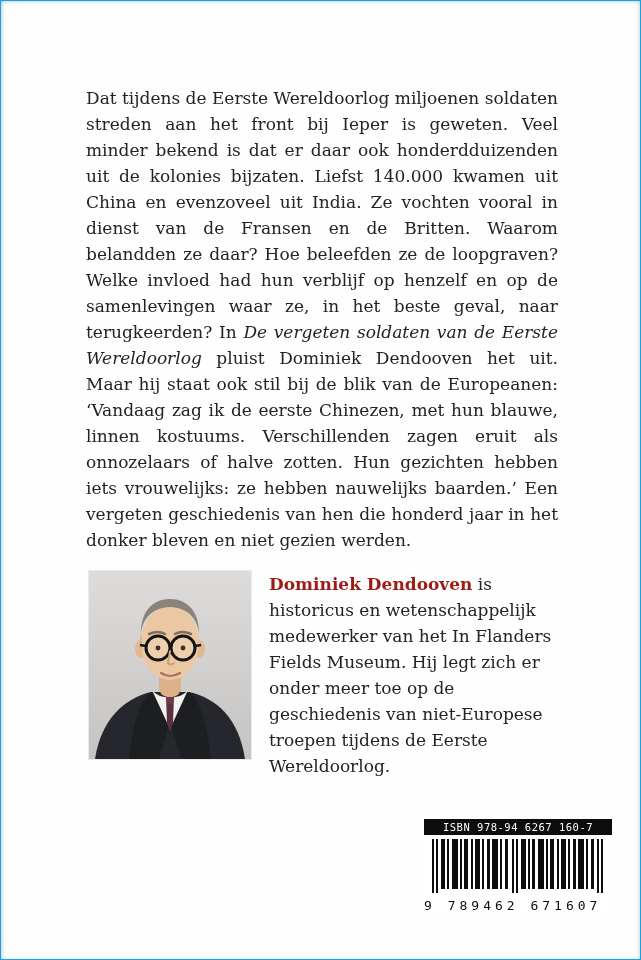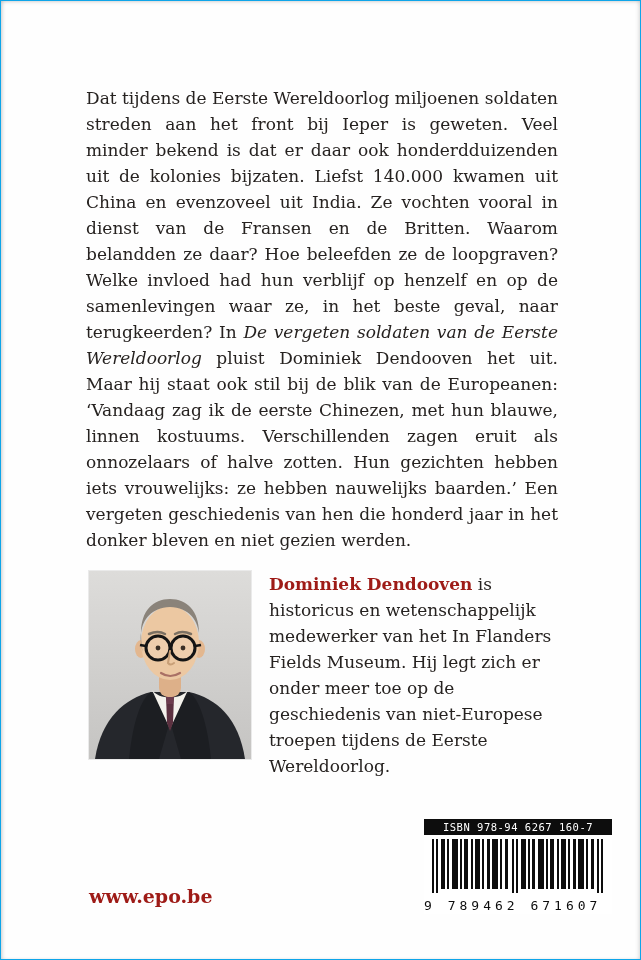--- a/index.html
+++ b/index.html
@@ -164,15 +164,14 @@
         <rect x="154" y="4" width="6" height="50"></rect>
         <rect x="162" y="4" width="2" height="50"></rect>
         <rect x="167" y="4" width="3" height="50"></rect>
         <rect x="173" y="4" width="2" height="54"></rect>
         <rect x="177" y="4" width="2" height="54"></rect>
       </g>
     </svg>
     <div class="ean-digits">9 789462 671607</div>
   </div>
 
-  <div class="publisher-url">www.epo.be</div>
 
 </div>
 
 </body></html>

